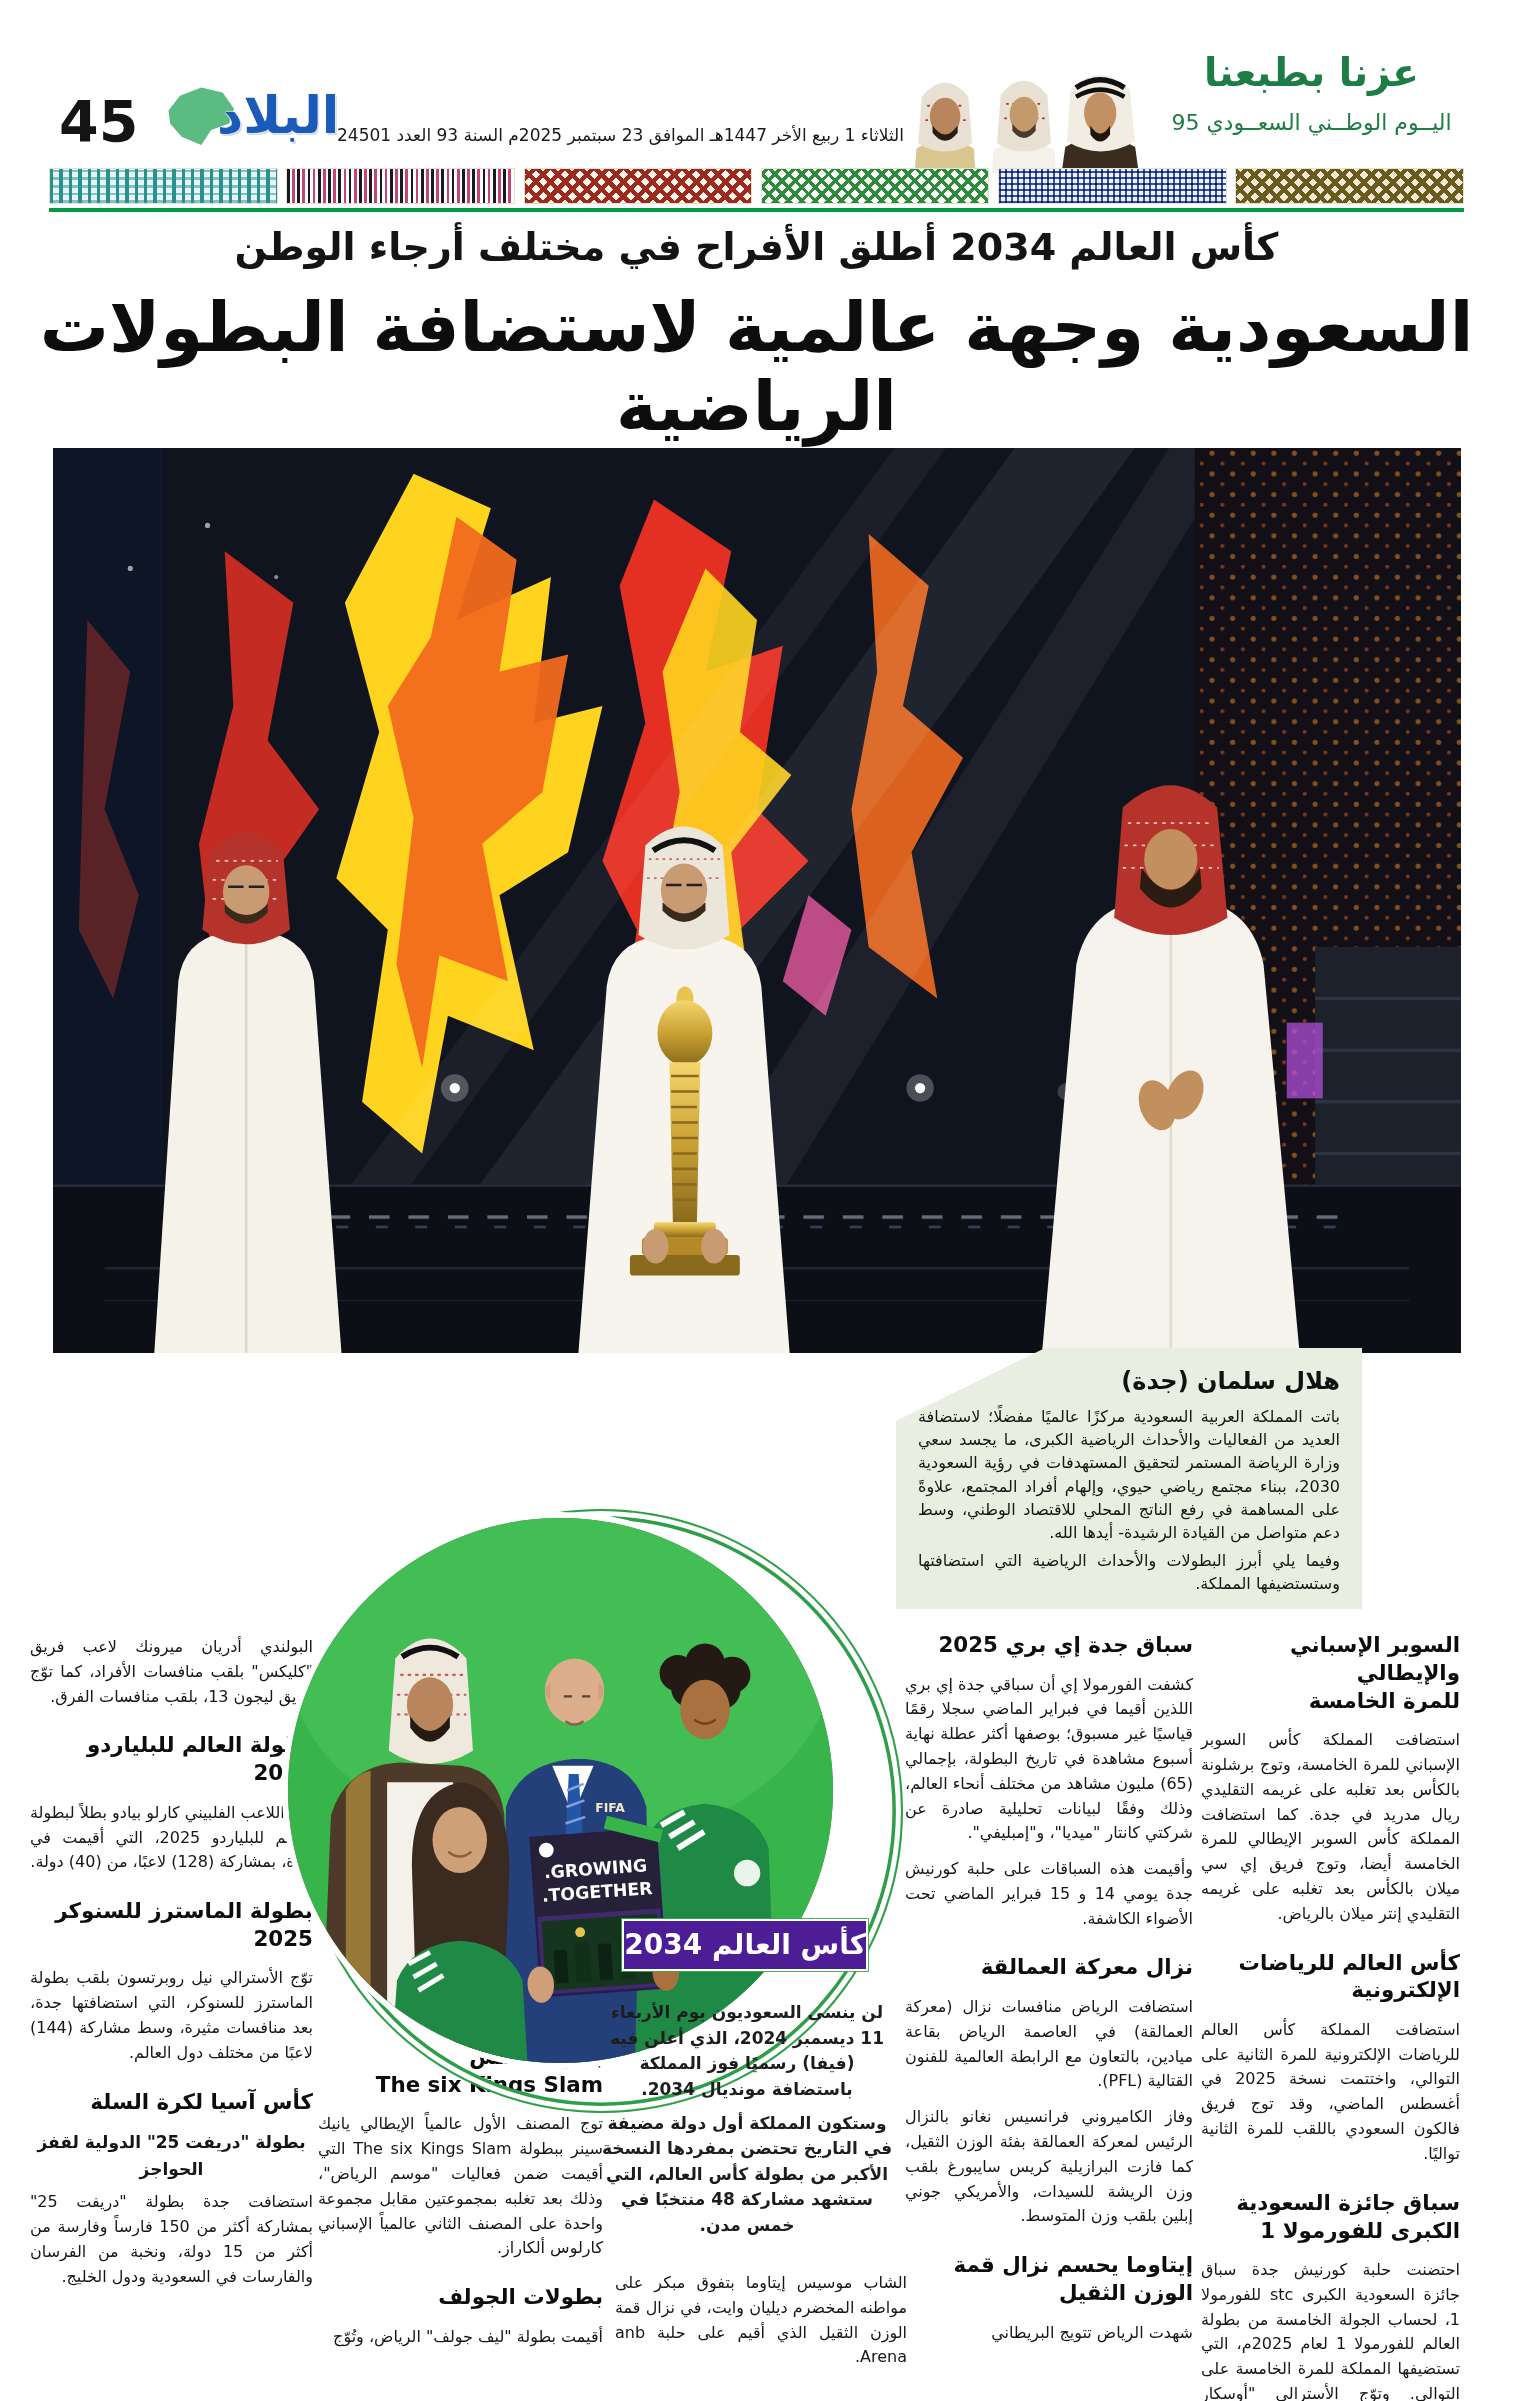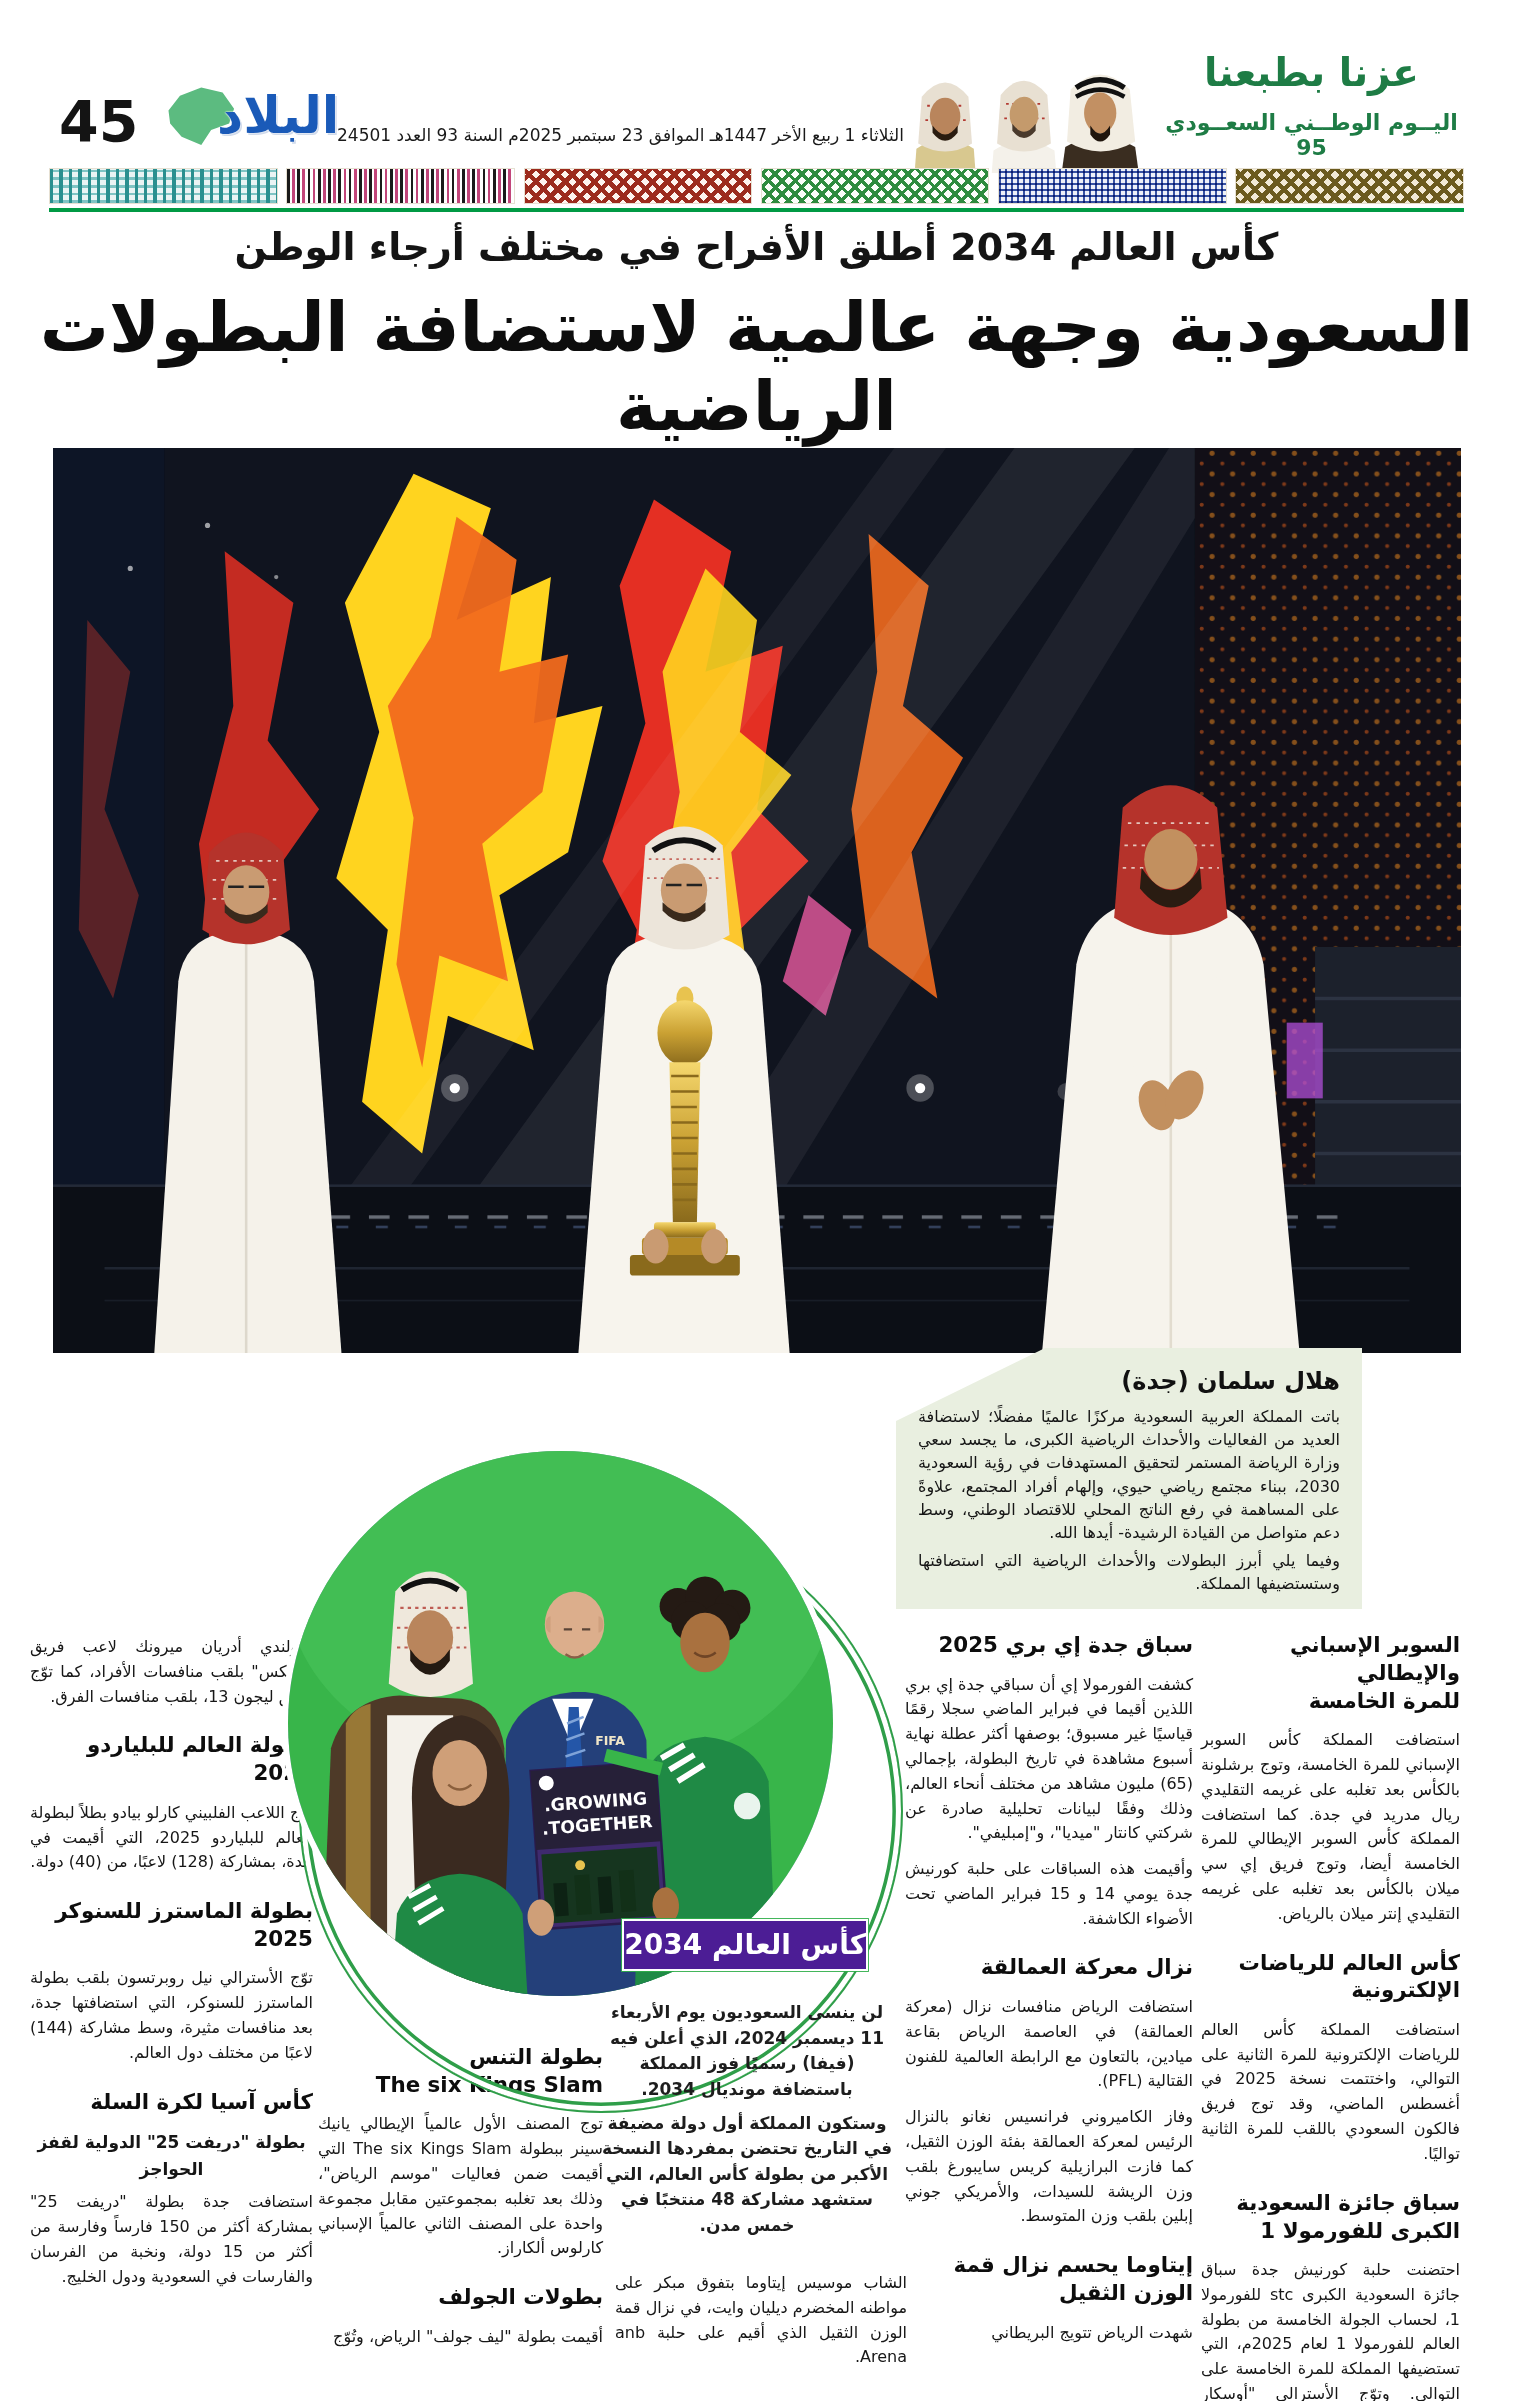--- a/index.html
+++ b/index.html
@@ -9,21 +9,21 @@
 
   
   .page-num{left:60px;top:89px;font-size:57px;font-weight:900;color:#141414;direction:ltr;}
   .logo{left:153px;top:79px;width:189px;height:90px;}
   .logo svg{position:absolute;left:5.1px;top:1.7px;}
   .logo-text{position:absolute;right:1.7px;top:6.9px;font-size:51px;font-weight:900;color:#1a5ab8;
              text-shadow:0 0 1.7px #fff,0 0 1.7px #fff,1.7px 1.7px 0 #cfd9ea;}
   .dateline{left:336px;top:125px;width:571px;font-size:17px;text-align:center;color:#1a1a1a;}
   .kings{left:890px;top:43px;width:270px;height:130px;}
   .slogan{left:1160px;top:50px;width:305px;text-align:center;font-size:39px;font-weight:900;color:#1e7c45;}
-  .nat-title{left:1160px;top:110px;width:305px;text-align:center;font-size:22px;font-weight:700;color:#1e7c45;}
+  .nat-title{left:1160px;top:110px;width:305px;text-align:center;font-size:22px;font-weight:400;color:#1e7c45;}
 
   
   .ornaments{left:50px;top:168px;width:1415px;height:36px;display:flex;gap:8.6px;}
   .orn{flex:1;border:0.9px solid #e6e0d2;}
   .orn1{background:#f2ead6;background-image:repeating-linear-gradient(45deg,#6b5a1e 0 4.3px,transparent 4.3px 10.3px),repeating-linear-gradient(-45deg,#6b5a1e 0 4.3px,transparent 4.3px 10.3px);}
   .orn2{background:#eef1f8;background-image:repeating-linear-gradient(0deg,#3a57a8 0 1.7px,transparent 1.7px 6px),repeating-linear-gradient(90deg,#3a57a8 0 1.7px,transparent 1.7px 6px);background-blend-mode:multiply;}
   .orn3{background:#fbfdf9;background-image:repeating-linear-gradient(45deg,#2e8b3e 0 3.4px,transparent 3.4px 9.4px),repeating-linear-gradient(-45deg,#2e8b3e 0 3.4px,transparent 3.4px 9.4px);}
   .orn4{background:#fdf4ee;background-image:repeating-linear-gradient(45deg,#9c2b1d 0 4.3px,transparent 4.3px 10.3px),repeating-linear-gradient(-45deg,#9c2b1d 0 4.3px,transparent 4.3px 10.3px);}
   .orn5{background:#fff;background-image:repeating-linear-gradient(90deg,#1a1a1a 0 2.6px,#ffffff 2.6px 5.1px,#c2457a 5.1px 7.7px,#ffffff 7.7px 10.3px);}
   .orn6{background:#eaf4f4;background-image:repeating-linear-gradient(90deg,#2a8f8f 0 3.4px,transparent 3.4px 9.4px),repeating-linear-gradient(0deg,#7fc4c4 0 2.6px,transparent 2.6px 7.7px);}
@@ -39,22 +39,22 @@
 
   
   .lead-box{left:897px;top:1348px;width:466px;height:261px;background:#e9efe0;box-sizing:border-box;
             clip-path:polygon(0 28%,32% 0,100% 0,100% 100%,0 100%);padding:17px 22px 0 22px;z-index:3;}
   .byline{font-size:24px;font-weight:900;margin:1.7px 0 10.3px;color:#111;}
   .lead-box p{font-size:16px;line-height:1.45;margin:0 0 5.1px;text-align:justify;}
 
   
   .deco-ring{left:300px;top:1509px;width:600px;height:600px;border-radius:50%;border:2.6px solid #2f9e49;
              box-shadow:inset 0 0 0 5.1px #fff,inset 0 0 0 8.6px #2f9e49;z-index:1;}
-  .circle-photo{left:283px;top:1445px;width:557px;height:557px;border-radius:50%;border:6px solid #fff;
-                overflow:hidden;background:#c4b5fd;z-index:2;box-sizing:border-box;}
+  .circle-photo{left:283px;top:1512px;width:557px;height:557px;border-radius:50%;border:6px solid #fff;
+                overflow:hidden;background:#737373;z-index:2;box-sizing:border-box;}
   .circle-photo svg{width:100%;height:100%;display:block;}
   .badge{left:623px;top:1919px;width:242px;height:48px;line-height:48px;background:#4c1d95;border:2.6px solid #fff;
          box-shadow:0 0 0 0.9px #2fae4a;color:#fff;font-size:28px;font-weight:900;z-index:4;}
   .circle-story{left:600px;top:2000px;width:296px;text-align:center;font-weight:700;font-size:17px;
                 line-height:1.5;z-index:3;color:#1d1d1d;}
   .circle-story p{margin:0 0 8.6px;}
 
   
   .col{position:absolute;font-size:16px;line-height:1.55;color:#161616;}
   .col p{margin:0 0 11px;text-align:justify;}

